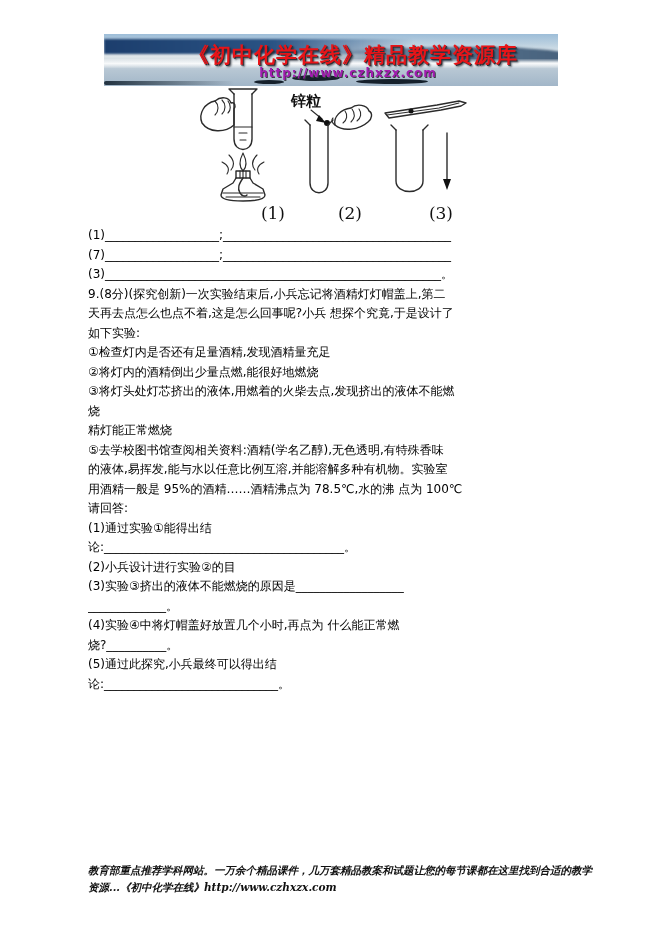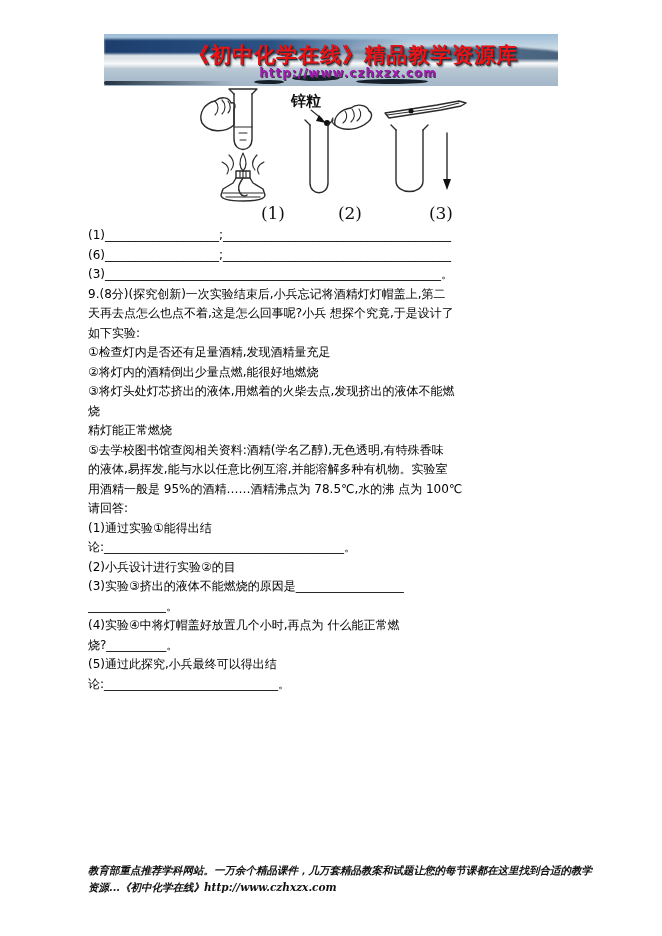--- a/index.html
+++ b/index.html
@@ -123,21 +123,21 @@
         <path class="sk" d="M72,46 L72,92"></path>
         <polygon points="68,92 76,92 72,103" fill="#111"></polygon>
       </svg>
       <div class="figlabel shiftB">(3)</div>
     </div>
 
   </div>
 
   <div class="textblock">
       <div class="tline">(1)___________________;______________________________________</div>
-      <div class="tline">(6)___________________;______________________________________</div>
+      <div class="tline">(7)___________________;______________________________________</div>
       <div class="tline">(3)________________________________________________________。</div>
       <div class="tline">9.(8分)(探究创新)一次实验结束后,小兵忘记将酒精灯灯帽盖上,第二</div>
       <div class="tline">天再去点怎么也点不着,这是怎么回事呢?小兵 想探个究竟,于是设计了</div>
       <div class="tline">如下实验:</div>
       <div class="tline">①检查灯内是否还有足量酒精,发现酒精量充足</div>
       <div class="tline">②将灯内的酒精倒出少量点燃,能很好地燃烧</div>
       <div class="tline">③将灯头处灯芯挤出的液体,用燃着的火柴去点,发现挤出的液体不能燃</div>
       <div class="tline">烧</div>
       <div class="tline">精灯能正常燃烧</div>
       <div class="tline">⑤去学校图书馆查阅相关资料:酒精(学名乙醇),无色透明,有特殊香味</div>

